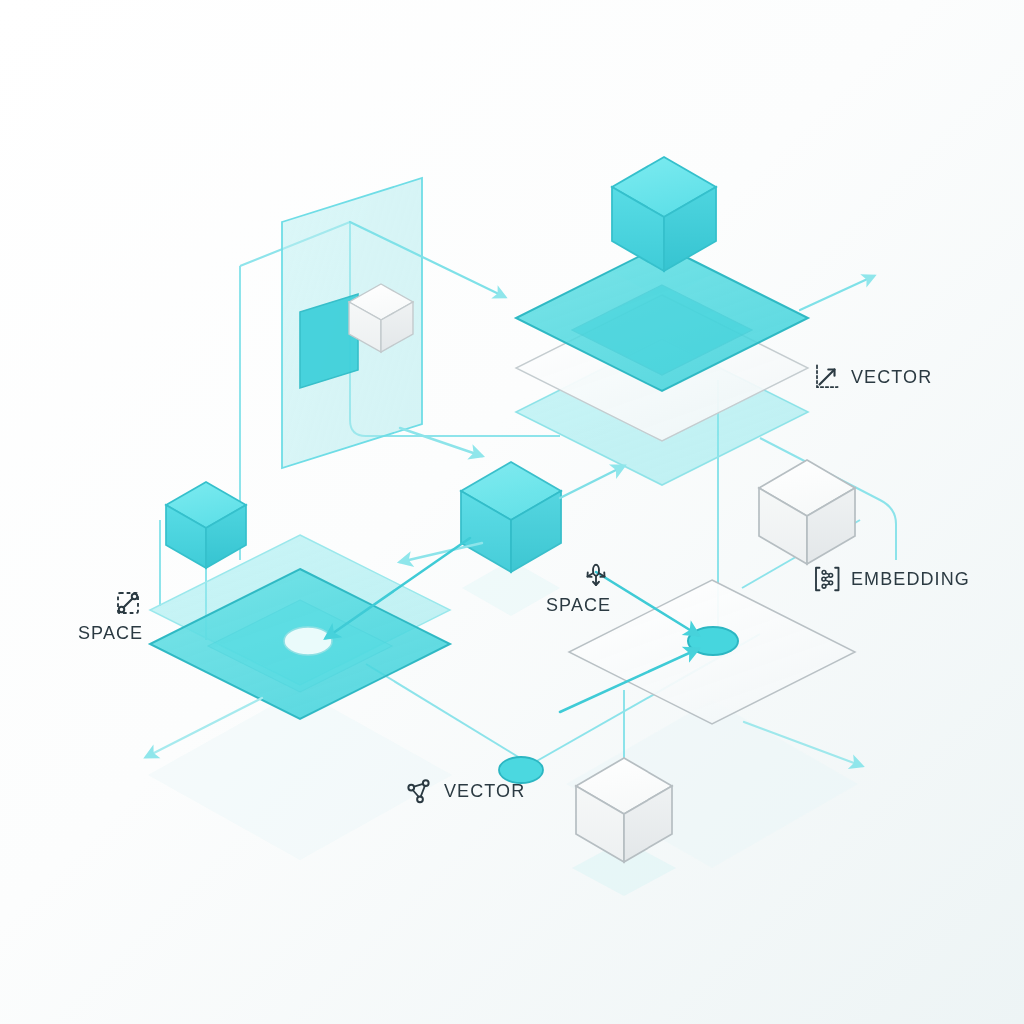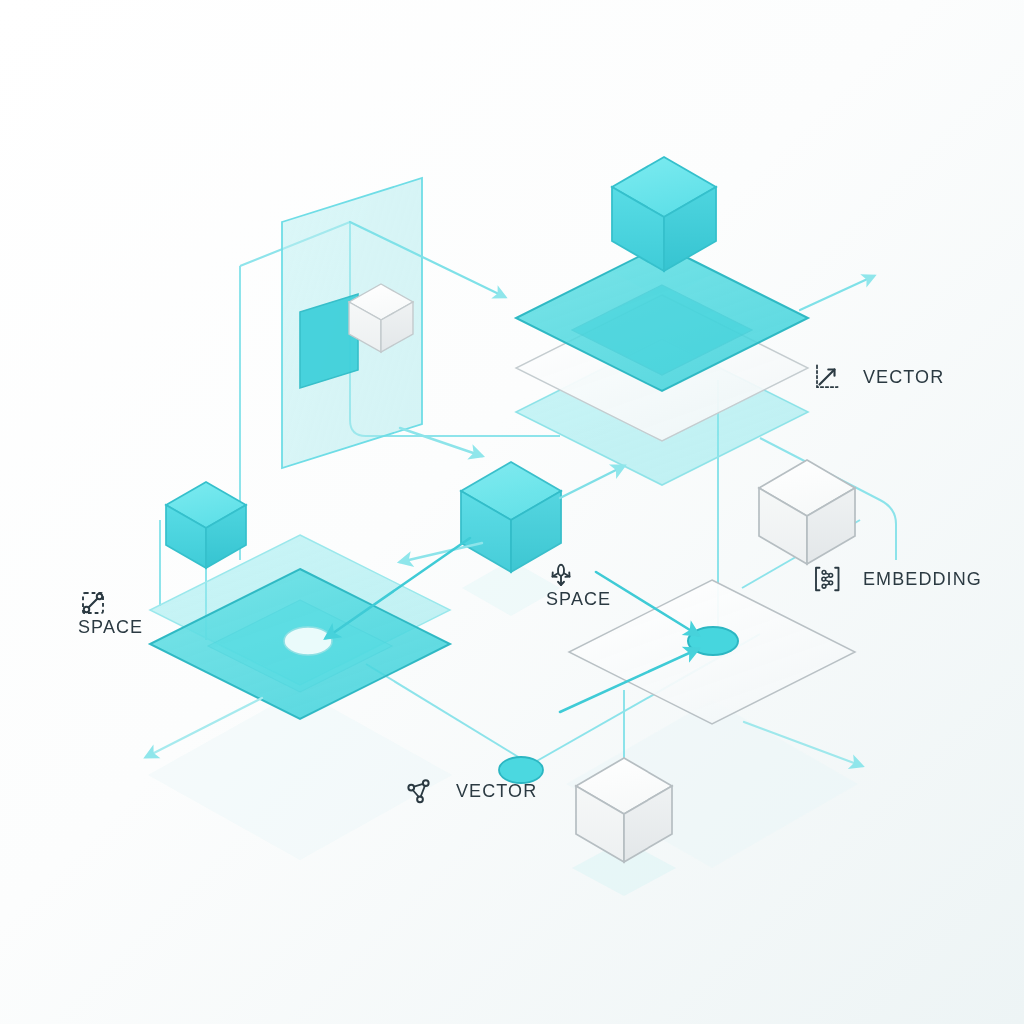--- a/index.html
+++ b/index.html
@@ -21,28 +21,28 @@
     position: absolute;
     inset: 0;
     width: 1024px;
     height: 1024px;
     display: block;
   }
   .label-group {
     position: absolute;
     display: flex;
     flex-direction: column;
-    align-items: flex-start;
-    gap: 0;
+    align-items: flex-end;
+    gap: 6px;
     user-select: none;
   }
   .label-group.inline {
     flex-direction: row;
     align-items: center;
-    gap: 21px;
+    gap: 9px;
   }
   .label-text {
     font-family: "Liberation Sans", sans-serif;
     font-size: 18px;
     letter-spacing: 1.1px;
     color: #2b3a42;
     white-space: nowrap;
     line-height: 1;
   }
   .label-icon {

